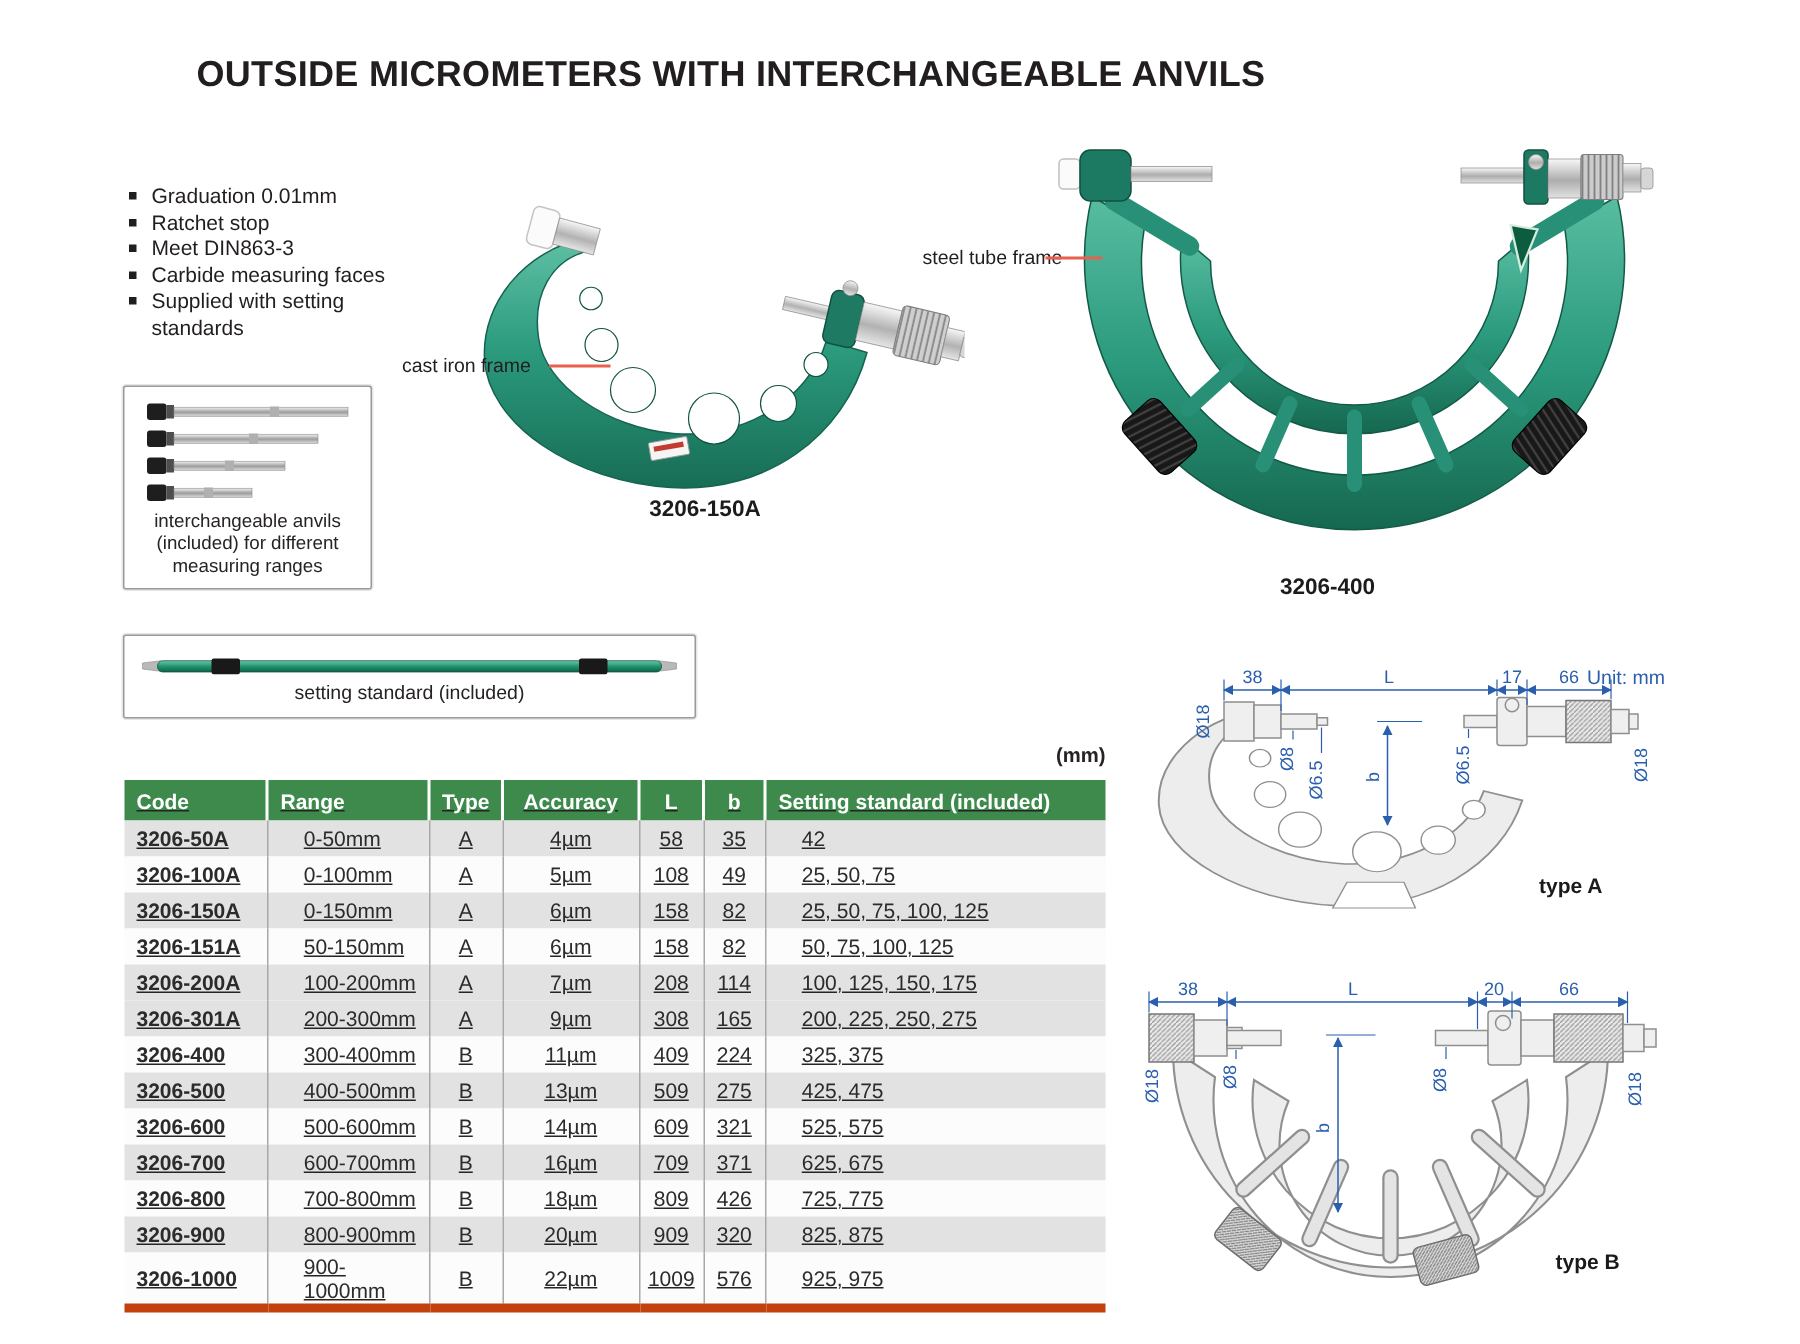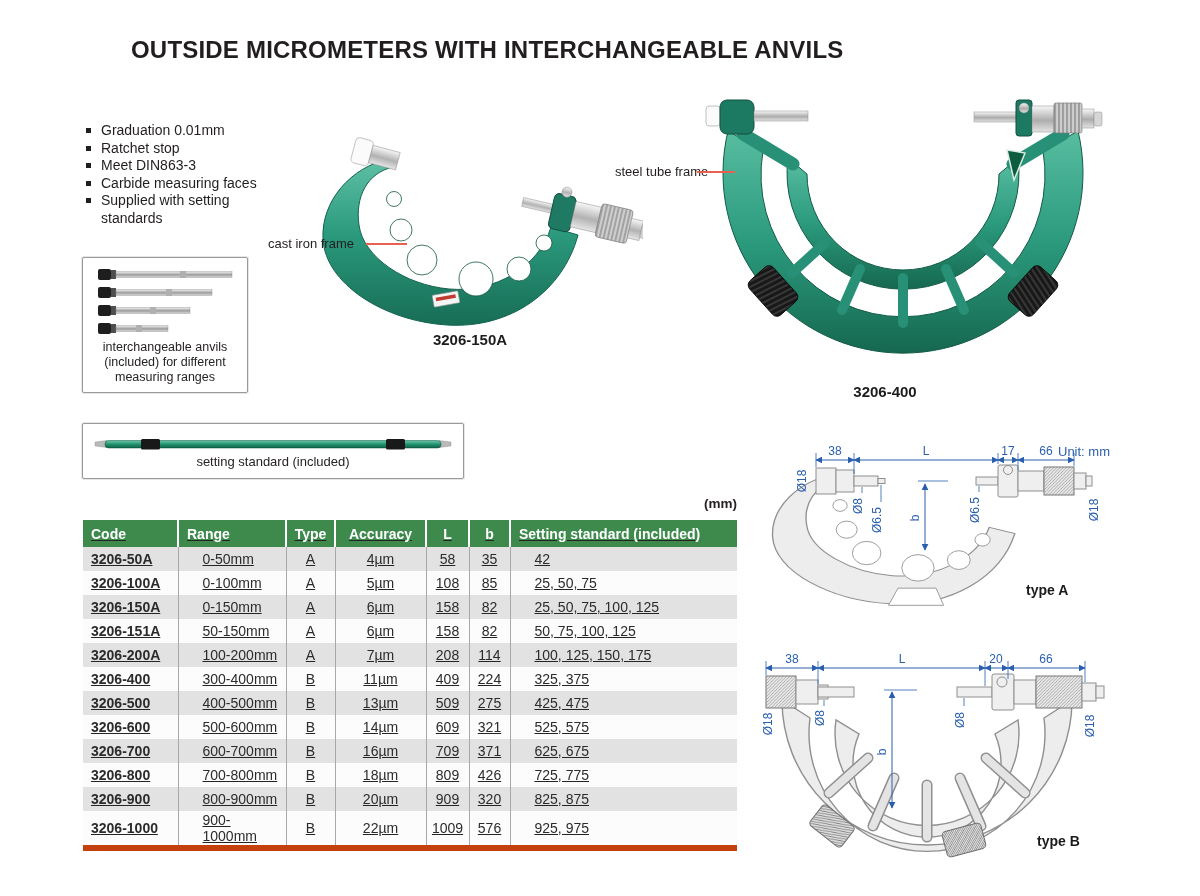--- a/index.html
+++ b/index.html
@@ -267,21 +267,21 @@
           <td class="c4">58</td>
           <td class="c5">35</td>
           <td class="c6">42</td>
         </tr>
         <tr>
           <td class="c0">3206-100A</td>
           <td class="c1">0-100mm</td>
           <td class="c2">A</td>
           <td class="c3">5µm</td>
           <td class="c4">108</td>
-          <td class="c5">85</td>
+          <td class="c5">49</td>
           <td class="c6">25, 50, 75</td>
         </tr>
         <tr class="shade">
           <td class="c0">3206-150A</td>
           <td class="c1">0-150mm</td>
           <td class="c2">A</td>
           <td class="c3">6µm</td>
           <td class="c4">158</td>
           <td class="c5">82</td>
           <td class="c6">25, 50, 75, 100, 125</td>
@@ -296,20 +296,29 @@
           <td class="c6">50, 75, 100, 125</td>
         </tr>
         <tr class="shade">
           <td class="c0">3206-200A</td>
           <td class="c1">100-200mm</td>
           <td class="c2">A</td>
           <td class="c3">7µm</td>
           <td class="c4">208</td>
           <td class="c5">114</td>
           <td class="c6">100, 125, 150, 175</td>
+        </tr>
+        <tr class="shade">
+          <td class="c0">3206-301A</td>
+          <td class="c1">200-300mm</td>
+          <td class="c2">A</td>
+          <td class="c3">9µm</td>
+          <td class="c4">308</td>
+          <td class="c5">165</td>
+          <td class="c6">200, 225, 250, 275</td>
         </tr>
         <tr>
           <td class="c0">3206-400</td>
           <td class="c1">300-400mm</td>
           <td class="c2">B</td>
           <td class="c3">11µm</td>
           <td class="c4">409</td>
           <td class="c5">224</td>
           <td class="c6">325, 375</td>
         </tr>

